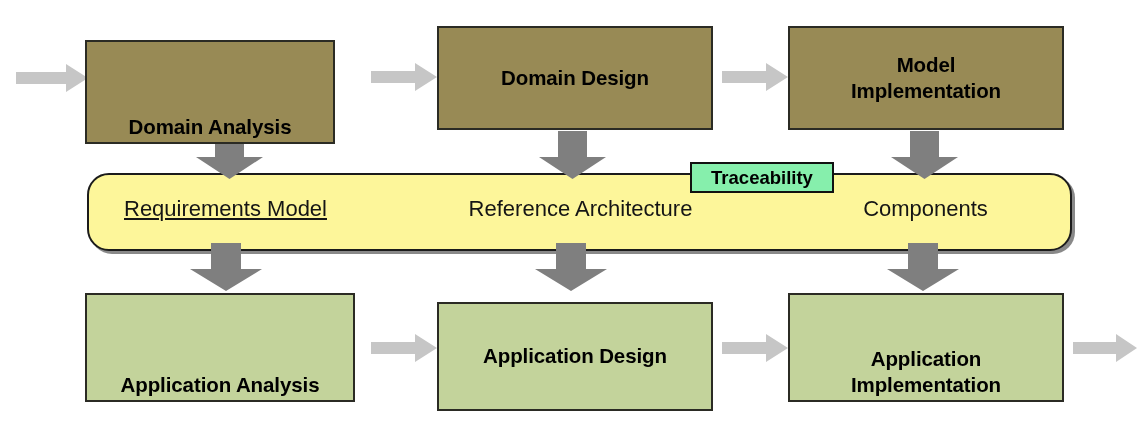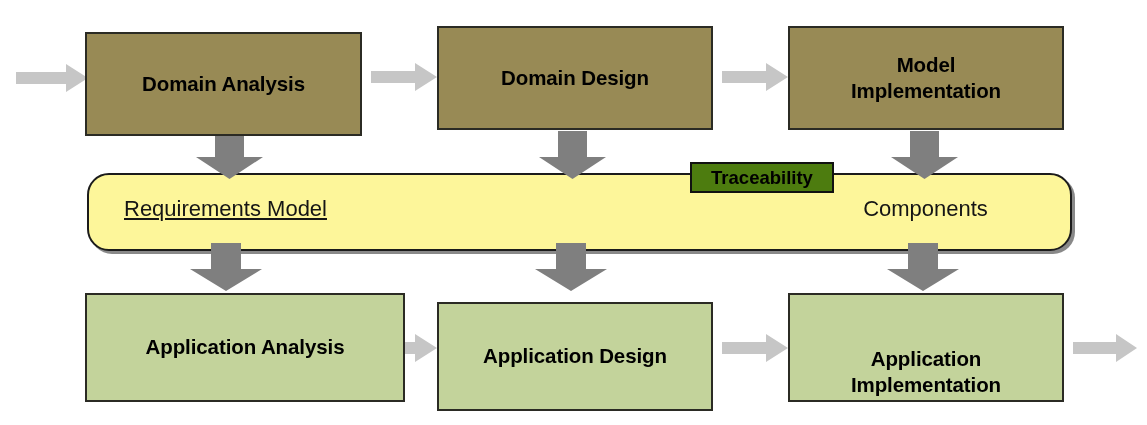--- a/index.html
+++ b/index.html
@@ -44,21 +44,21 @@
     font-size:22px;
     color:#151515;
     white-space:nowrap;
     text-align:center;
   }
 
   
   #trace{
     position:absolute;
     left:690px;top:162px;width:144px;height:31px;
-    background:#4d7c0f;
+    background:#86efac;
     border:2px solid #111;
     box-sizing:border-box;
     display:flex;align-items:center;justify-content:center;
     font-weight:bold;font-size:18.5px;color:#000;
     z-index:7;
   }
 
   
   .harrow{position:absolute;display:block;}
   .varrow{position:absolute;display:block;}
@@ -109,44 +109,47 @@
   <svg class="varrow" style="left:190px;top:243px;z-index:5;" width="72" height="48" viewBox="0 0 72 48">
     <path d="M21 0 H51 V26 H72 L36 48 L0 26 H21 Z" fill="#7f7f7f"></path>
   </svg>
   <svg class="varrow" style="left:535px;top:243px;z-index:5;" width="72" height="48" viewBox="0 0 72 48">
     <path d="M21 0 H51 V26 H72 L36 48 L0 26 H21 Z" fill="#7f7f7f"></path>
   </svg>
   <svg class="varrow" style="left:887px;top:243px;z-index:5;" width="72" height="48" viewBox="0 0 72 48">
     <path d="M21 0 H51 V26 H72 L36 48 L0 26 H21 Z" fill="#7f7f7f"></path>
   </svg>
 
-  <div class="pbox domain" style="left:85px;top:32px;width:277px;height:104px;z-index:6;">
+  <div class="pbox domain" style="left:85px;top:40px;width:250px;height:104px;z-index:6;align-items:flex-end;">
     <span>Domain Analysis</span>
   </div>
   <div class="pbox domain" style="left:437px;top:26px;width:276px;height:104px;z-index:6;">
     <span>Domain Design</span>
   </div>
   <div class="pbox domain" style="left:788px;top:26px;width:276px;height:104px;z-index:6;">
     <span style="max-width:180px;display:inline-block;">Model Implementation</span>
   </div>
 
   <div id="band"></div>
 
   <div class="bandlbl" style="left:88px;width:275px;text-decoration:underline;">
     <span>Requirements Model</span>
   </div>
+  <div class="bandlbl" style="left:443px;width:275px;">
+    <span>Reference Architecture</span>
+  </div>
   <div class="bandlbl" style="left:788px;width:275px;">
     <span>Components</span>
   </div>
 
   <div id="trace">
     <span>Traceability</span>
   </div>
 
-  <div class="pbox app" style="left:85px;top:293px;width:320px;height:109px;z-index:6;">
+  <div class="pbox app" style="left:85px;top:293px;width:270px;height:109px;z-index:6;align-items:flex-end;">
     <span>Application Analysis</span>
   </div>
   <div class="pbox app" style="left:437px;top:302px;width:276px;height:109px;z-index:6;">
     <span>Application Design</span>
   </div>
   <div class="pbox app" style="left:788px;top:293px;width:276px;height:109px;z-index:6;align-items:flex-end;">
     <span style="max-width:190px;display:inline-block;">Application Implementation</span>
   </div>
 
 </div>

